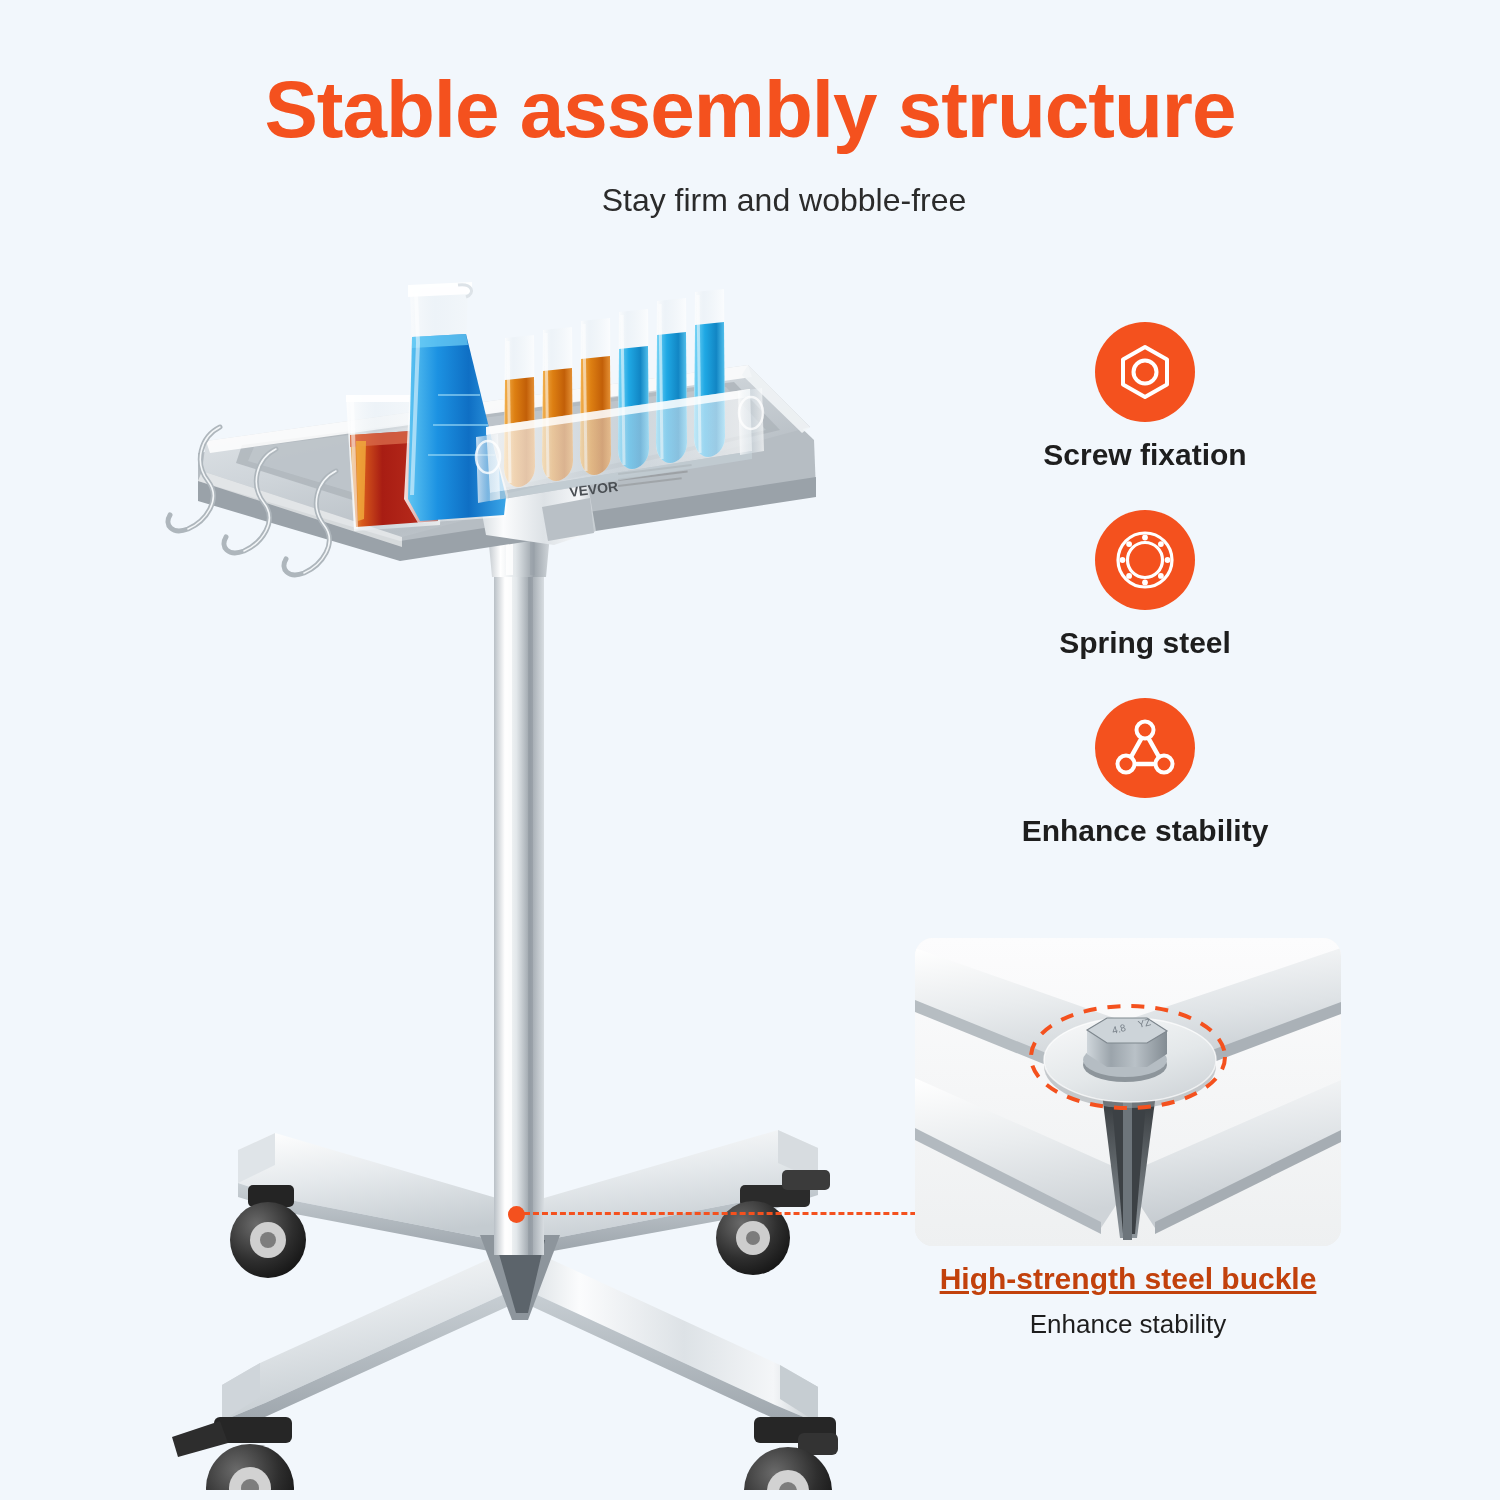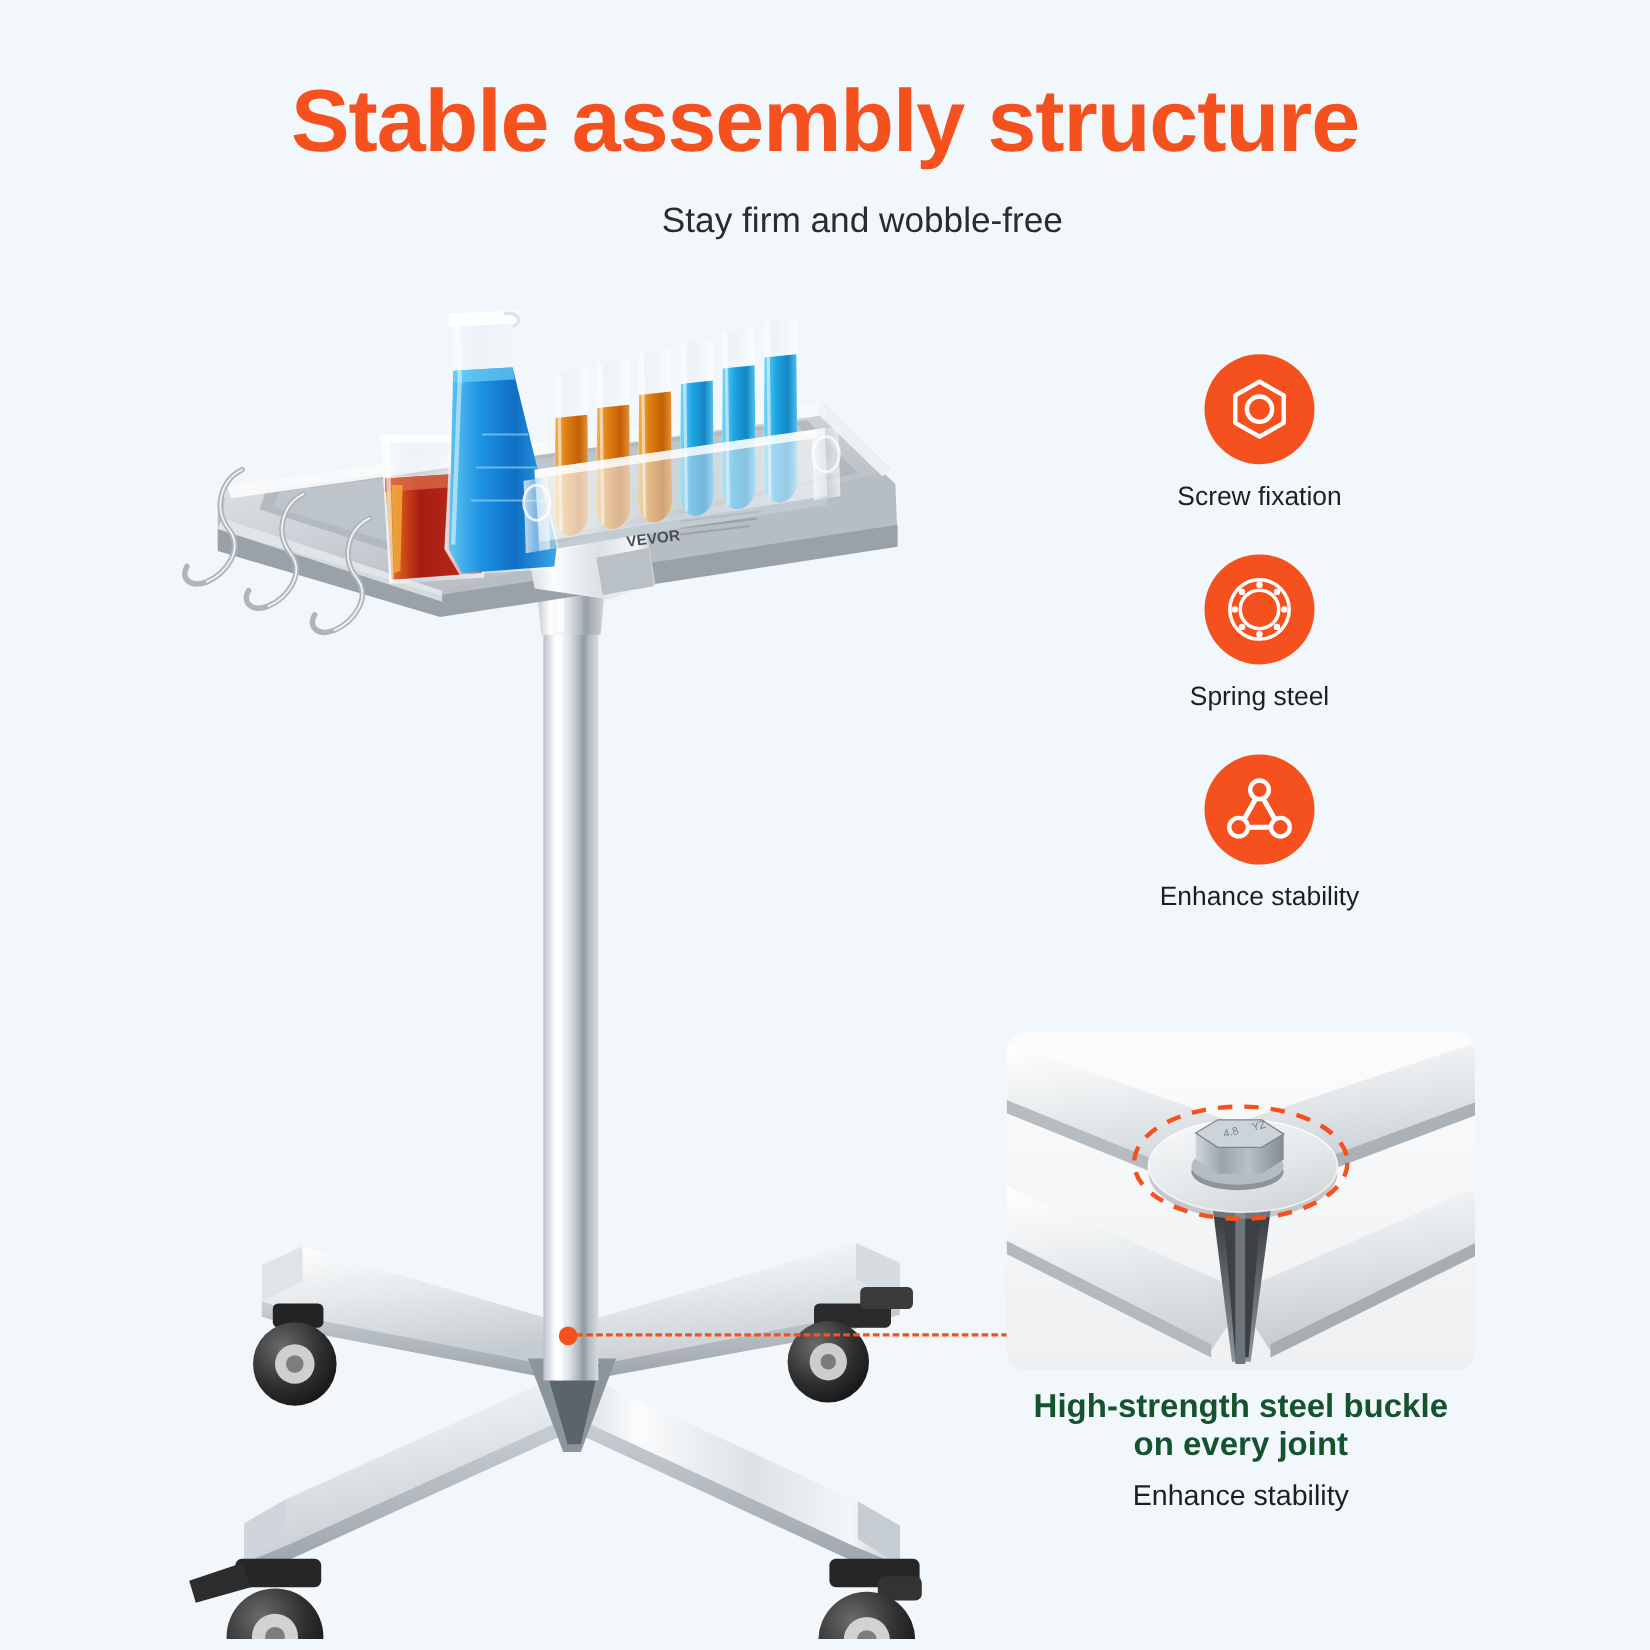--- a/index.html
+++ b/index.html
@@ -24,21 +24,21 @@
   }
 
   
   .features { position: absolute; left: 985px; top: 322px; width: 320px; }
   .feature { width: 320px; text-align: center; margin-bottom: 38px; }
   .feature-icon {
     width: 100px; height: 100px; border-radius: 50%;
     background: #f4511e; margin: 0 auto 16px auto;
     display: flex; align-items: center; justify-content: center;
   }
-  .feature-label { font-size: 24px; color: #1e1e1e; }
+  .feature-label { font-size: 30px; color: #1e1e1e; font-weight: bold; }
 
   
   .callout-dot {
     position: absolute; left: 508px; top: 1206px;
     width: 17px; height: 17px; border-radius: 50%; background: #f4511e;
   }
   .callout-h {
     position: absolute; left: 524px; top: 1212px; width: 572px; height: 0;
     border-top: 3px dashed #f4511e;
   }
@@ -56,21 +56,21 @@
     position: absolute; left: 915px; top: 938px;
     width: 426px; height: 308px;
     border-radius: 18px; overflow: hidden;
     background: linear-gradient(180deg, #f6f6f6 0%, #ededed 100%);
   }
   .detail-caption {
     position: absolute; left: 905px; top: 1262px; width: 446px;
     text-align: center;
   }
   .detail-caption .t1 {
-    font-size: 30px; font-weight: bold; color: #14532d; line-height: 1.16;
+    font-size: 30px; font-weight: bold; color: #c2410c; line-height: 1.16; text-decoration: underline;
   }
   .detail-caption .t2 {
     font-size: 26px; color: #1e1e1e; margin-top: 12px;
   }
 
   
   .product { position: absolute; left: 150px; top: 245px; width: 760px; height: 1245px; }
   svg { display: block; }
 </style>
 </head>
@@ -443,17 +443,16 @@
         <text x="198" y="96" font-family="Liberation Sans, sans-serif" font-size="10" fill="#79828a" transform="rotate(-14 198 96)">4.8</text>
         <text x="224" y="90" font-family="Liberation Sans, sans-serif" font-size="10" fill="#79828a" transform="rotate(-14 224 90)">YZ</text>
       </g>
 
       <ellipse cx="213" cy="119" rx="97" ry="51" fill="none" stroke="#f4511e" stroke-width="4" stroke-dasharray="13 11"></ellipse>
     </svg>
   </div>
 
   <div class="detail-caption">
     <div class="t1">High-strength steel buckle</div>
-    <div class="t1">on every joint</div>
     <div class="t2">Enhance stability</div>
   </div>
 
 </div>
 
 </body></html>

